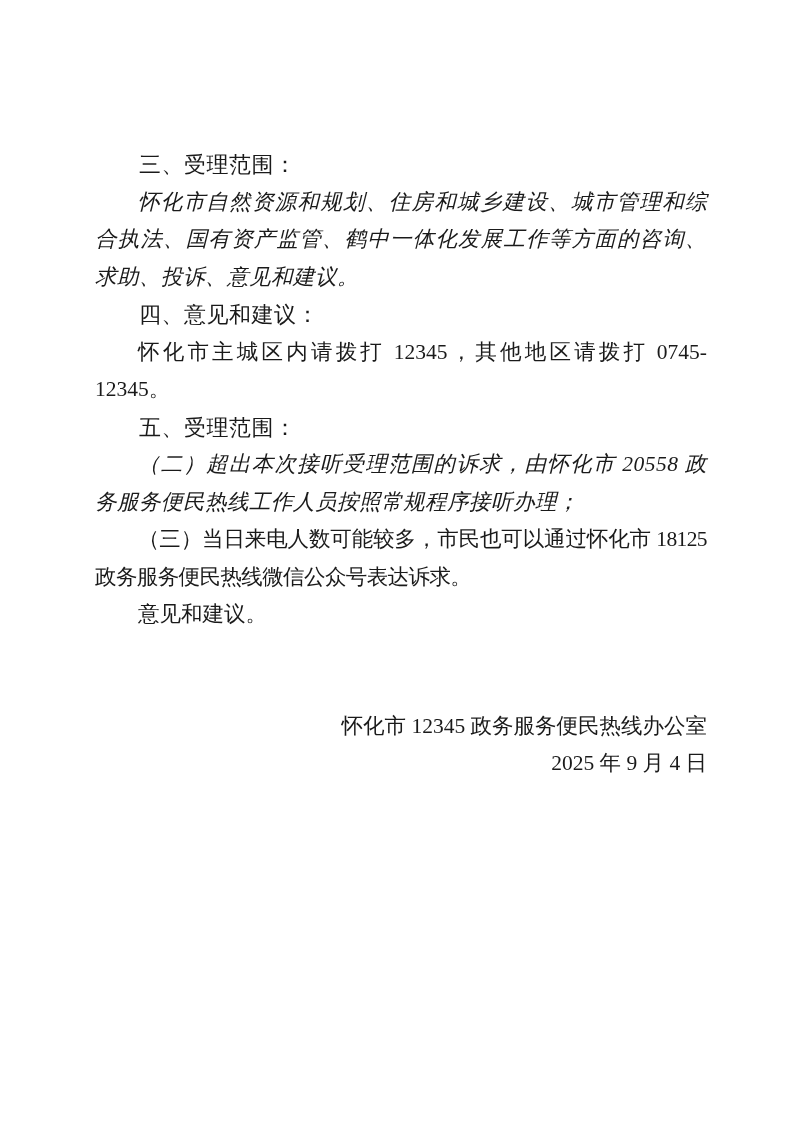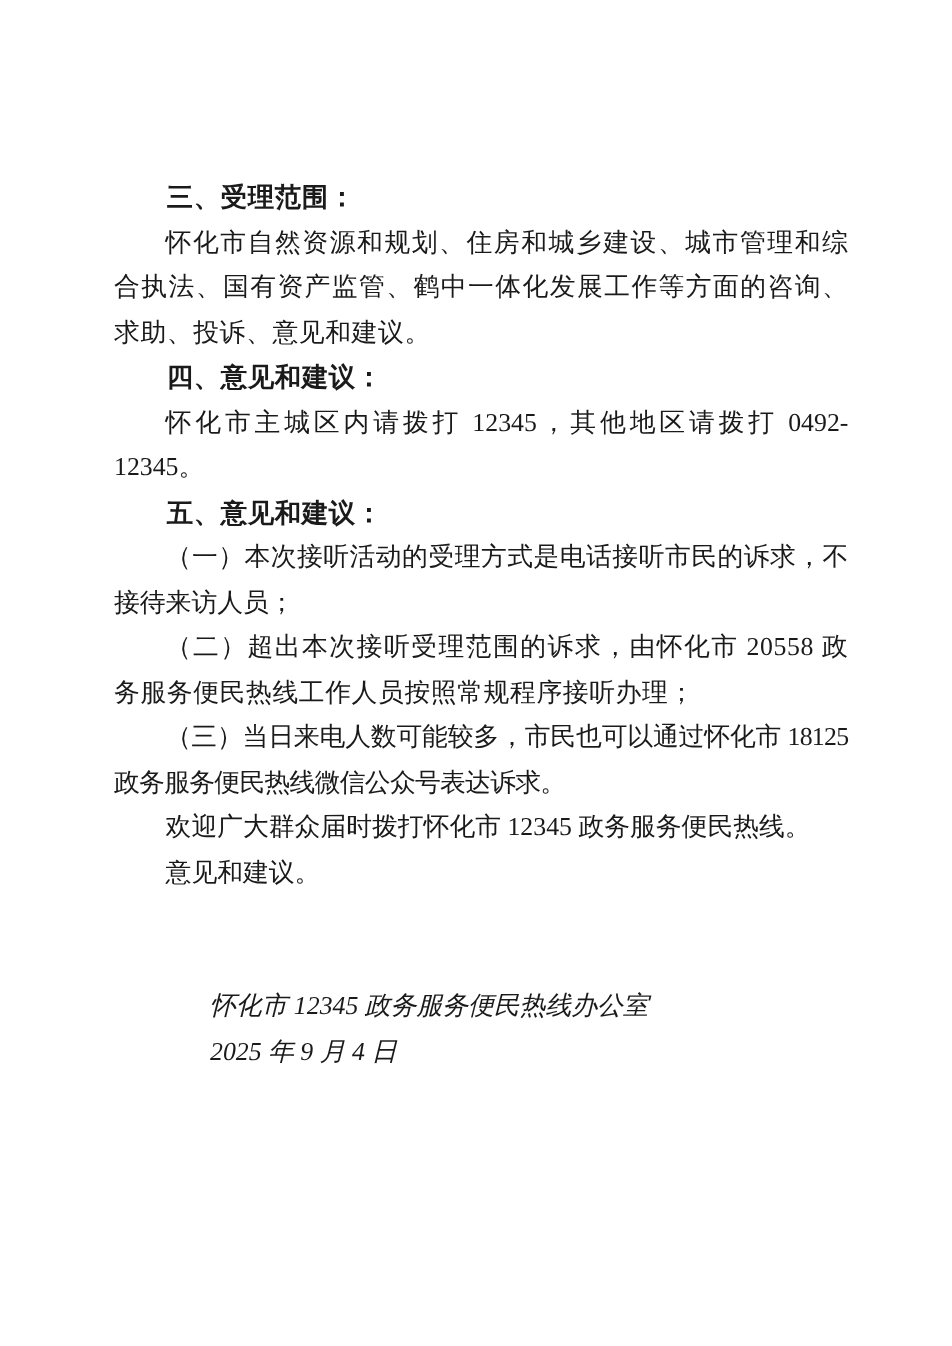--- a/index.html
+++ b/index.html
@@ -26,60 +26,57 @@
   .para {
     margin: 0;
     text-indent: 2em;
     text-align: justify;
     text-justify: inter-character;
   }
   .heading {
     margin: 0;
     font-size: 22px;
     line-height: 37.5px;
-    font-weight: 700;
+    font-weight: 400;
     text-indent: 2em;
     font-family: "Liberation Sans", "DejaVu Sans", sans-serif;
     letter-spacing: 0.5px;
   }
-  .airy { letter-spacing: 0.5px; }
+  .airy { letter-spacing: 0.5px; font-style: italic; }
   .condensed { letter-spacing: -0.6px; }
   .signature {
     margin-top: 74px;
-    text-align: left;
+    text-align: right;
     padding-left: 80px;
-    font-style: italic;
   }
   .signature-line {
     margin: 0;
     line-height: 37.5px;
   }
 </style>
 </head>
 <body style="background: rgb(255, 255, 255); color: rgb(26, 26, 26);">
 
 <article class="doc">
 
   <h2 class="heading">三、受理范围：</h2>
 
   <p class="para airy">怀化市自然资源和规划、住房和城乡建设、城市管理和综合执法、国有资产监管、鹤中一体化发展工作等方面的咨询、求助、投诉、意见和建议。</p>
 
   <h2 class="heading">四、意见和建议：</h2>
 
-  <p class="para">怀化市主城区内请拨打 12345，其他地区请拨打 0492-12345。</p>
+  <p class="para">怀化市主城区内请拨打 12345，其他地区请拨打 0745-12345。</p>
 
-  <h2 class="heading">五、意见和建议：</h2>
+  <h2 class="heading">五、受理范围：</h2>
 
-  <p class="para">（一）本次接听活动的受理方式是电话接听市民的诉求，不接待来访人员；</p>
 
   <p class="para airy">（二）超出本次接听受理范围的诉求，由怀化市 20558 政务服务便民热线工作人员按照常规程序接听办理；</p>
 
   <p class="para condensed">（三）当日来电人数可能较多，市民也可以通过怀化市 18125 政务服务便民热线微信公众号表达诉求。</p>
 
-  <p class="para">欢迎广大群众届时拨打怀化市 12345 政务服务便民热线。</p>
 
   <p class="para">意见和建议。</p>
 
   <div class="signature">
     <p class="signature-line">怀化市 12345 政务服务便民热线办公室</p>
     <p class="signature-line">2025 年 9 月 4 日</p>
   </div>
 
 </article>
 

